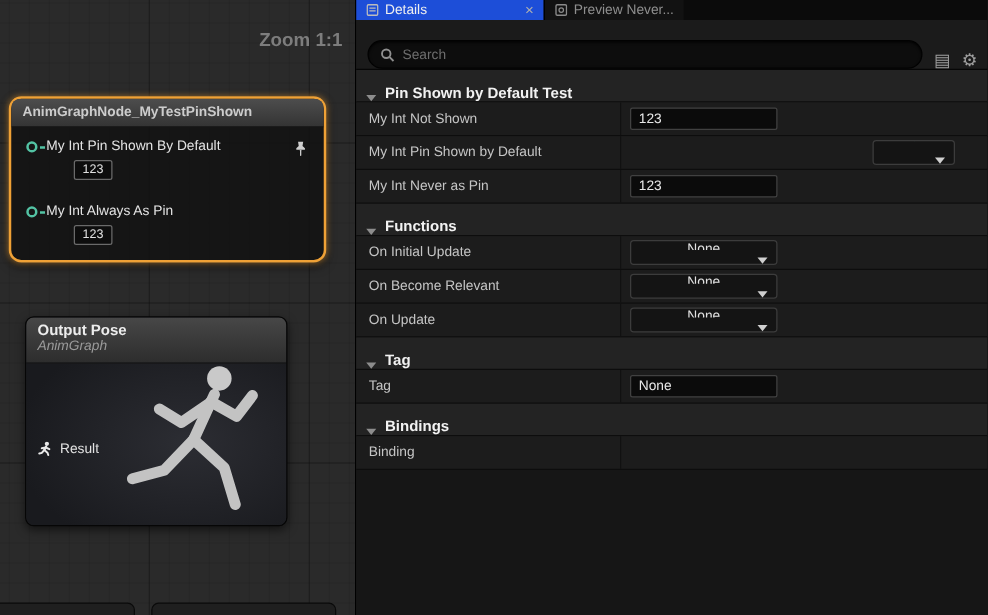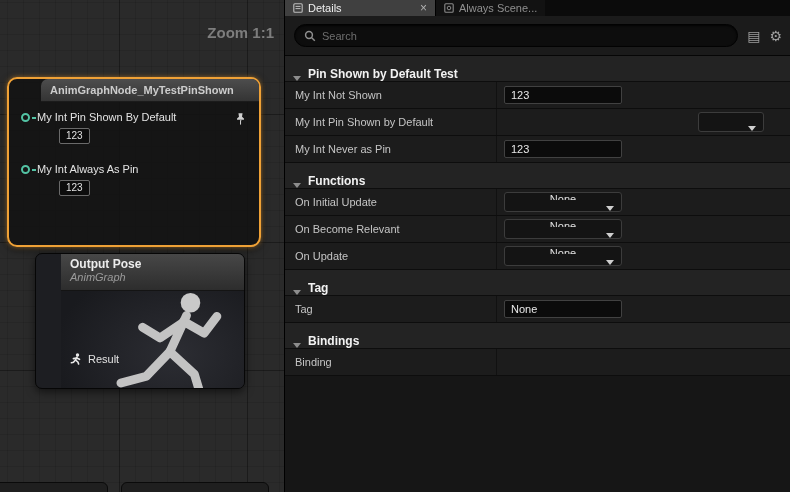--- a/index.html
+++ b/index.html
@@ -16,42 +16,42 @@
       linear-gradient(90deg, rgba(0,0,0,0.30) 1px, transparent 1px),
       linear-gradient(rgba(0,0,0,0.10) 1px, transparent 1px),
       linear-gradient(90deg, rgba(0,0,0,0.10) 1px, transparent 1px);
     background-size:128px 128px, 128px 128px, 16px 16px, 16px 16px;
     background-position:-9px -14px;
     border-right:1px solid #000;
   }
   .zoom-label { position:absolute; top:24px; right:10px; color:#7d7d7d;
     font-size:15px; font-weight:bold;text-align:right; }
 
-  .node1 { position:absolute; left:7px; top:77px; width:254px; height:170px;
+  .node1 { position:absolute; left:7px; top:77px; width:254px; height:133px;
     border:2px solid var(--selection-orange,#EFA136); border-radius:10px;
     background:rgba(18,18,18,0.88);
-    box-shadow:0 0 5px rgba(239,161,54,0.55), 0 3px 8px rgba(0,0,0,0.5);padding-left:32px; }
+    box-shadow:0 0 5px rgba(239,161,54,0.55), 0 3px 8px rgba(0,0,0,0.5); }
   .node1-header { height:23px; line-height:23px;
     background:linear-gradient(#4d4d4d,#343434); border-bottom:1px solid #1b1b1b;
     border-radius:7px 7px 0 0; color:#cccccc; font-size:11px; font-weight:bold;
     padding-left:9px; white-space:nowrap; overflow:hidden; }
   .pin-row { position:absolute; left:12px; display:flex; align-items:center; gap:7px; }
   .pin-circle { width:9px; height:9px; border:2px solid var(--pin-teal,#53C3A4);
     border-radius:50%; position:relative; flex:none; }
   .pin-circle::after { content:""; position:absolute; left:9px; top:2.5px;
     width:4px; height:2px; background:var(--pin-teal,#53C3A4); }
   .pin-label { color:#e3e3e3; font-size:11px; white-space:nowrap; }
   .pin-value { position:absolute; left:50px; background:#0d0d0d;
     border:1px solid #6a6a6a; border-radius:2px; color:#e0e0e0; font-size:10px;
     padding:1px 6px; line-height:12px; }
   .pushpin { position:absolute; right:12px; top:33px; width:13px; height:14px; }
 
-  .node2 { position:absolute; left:35px; top:253px; width:210px; height:136px;
+  .node2 { position:absolute; left:20px; top:253px; width:210px; height:168px;
     background:#1d1e22; border:1px solid #060606; border-radius:7px;
-    overflow:hidden; box-shadow:0 3px 8px rgba(0,0,0,0.55);padding-left:25px; }
+    overflow:hidden; box-shadow:0 3px 8px rgba(0,0,0,0.55); }
   .node2-header { height:37px; background:linear-gradient(#474747,#2d2d2d);
     border-bottom:1px solid #141414; padding:3px 9px; }
   .node2-title { color:#ececec; font-size:12px; font-weight:bold; }
   .node2-subtitle { color:#9b9b9b; font-size:11px; font-style:italic; }
   .node2-body { position:relative; height:150px;
     background:radial-gradient(ellipse at 62% 42%, #2c2d33 0%, #191a1e 75%); }
   .mannequin { position:absolute; right:3px; top:-2px; width:150px; height:142px; }
   .result-pin { position:absolute; left:9px; top:62px; display:flex;
     align-items:center; gap:6px; color:#e2e2e2; font-size:11px; }
   .note-bar { position:absolute; left:0; right:0; bottom:0; height:14px;
@@ -61,25 +61,25 @@
   .partial-node { position:absolute; background:#1f1f1f; border:1px solid #0a0a0a;
     border-radius:6px 6px 0 0; height:14px; bottom:-4px; }
   .partial-node.pn1 { left:-18px; width:126px; }
   .partial-node.pn2 { left:121px; width:148px; }
 
   
   .details-pane { position:relative; width:505px; height:492px; background:#161616;
     display:flex; flex-direction:column; }
   .tabbar { height:16px; background:#0b0b0b; display:flex; align-items:stretch; flex:none; }
   .tab { display:flex; align-items:center; gap:5px; padding:0 8px; font-size:11px; }
-  .tab.active { background:#404040; color:#efefef; width:150px; }
+  .tab.active { background:#1d4ed8; color:#efefef; width:150px; }
   .tab.inactive { background:#121212; color:#8f8f8f; border-left:1px solid #000; }
   .tab-close { margin-left:auto; color:#b0b0b0; font-size:12px; line-height:1; }
 
-  .search-row { height:40px; background:#1b1b1b; display:flex; align-items:center;
+  .search-row { height:40px; background:#1b1b1b; display:flex; align-items:flex-end;
     padding:0 8px 0 9px; gap:9px; border-bottom:1px solid #060606; flex:none; }
   .search-box { flex:1; height:23px; background:#0d0d0d; border:1px solid #020202;
     border-radius:12px; display:flex; align-items:center; gap:6px; padding:0 9px;
     box-shadow:inset 0 1px 2px rgba(0,0,0,0.8); }
   .search-box input { flex:1; background:transparent; border:none; outline:none;
     color:#dddddd; font-size:11px; font-family:inherit; }
   .search-box input::placeholder { color:#6e6e6e; }
   .tool-icon { color:#9f9f9f; font-size:14px; line-height:1; }
 
   .section-header { height:26px; background:#232323; border-bottom:1px solid #0d0d0d;
@@ -181,21 +181,21 @@
           <line x1="2.5" y1="5.6" x2="7.5" y2="5.6" stroke="#bdbdbd" stroke-width="1"></line>
         </svg>
         <span>Details</span>
         <span class="tab-close">×</span>
       </div>
       <div class="tab inactive">
         <svg width="10" height="10" viewBox="0 0 10 10">
           <rect x="0.8" y="0.8" width="8.4" height="8.4" rx="1" fill="none" stroke="#8a8a8a" stroke-width="1.1"></rect>
           <circle cx="5" cy="5" r="1.8" fill="none" stroke="#8a8a8a" stroke-width="1"></circle>
         </svg>
-        <span>Always Scene...</span>
+        <span>Preview Never...</span>
       </div>
     </div>
 
     <div class="search-row">
       <div class="search-box">
         <svg width="12" height="12" viewBox="0 0 12 12">
           <circle cx="5" cy="5" r="3.4" fill="none" stroke="#8f8f8f" stroke-width="1.5"></circle>
           <line x1="7.7" y1="7.7" x2="10.8" y2="10.8" stroke="#8f8f8f" stroke-width="1.5"></line>
         </svg>
         <input type="text" placeholder="Search" style="">

